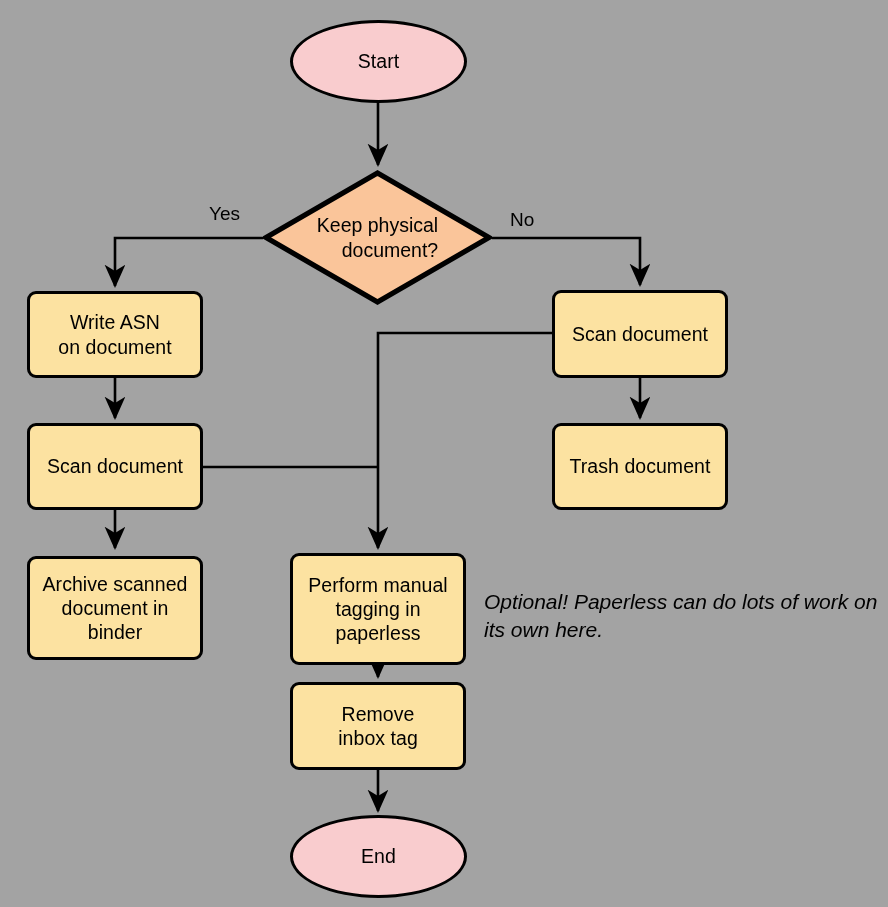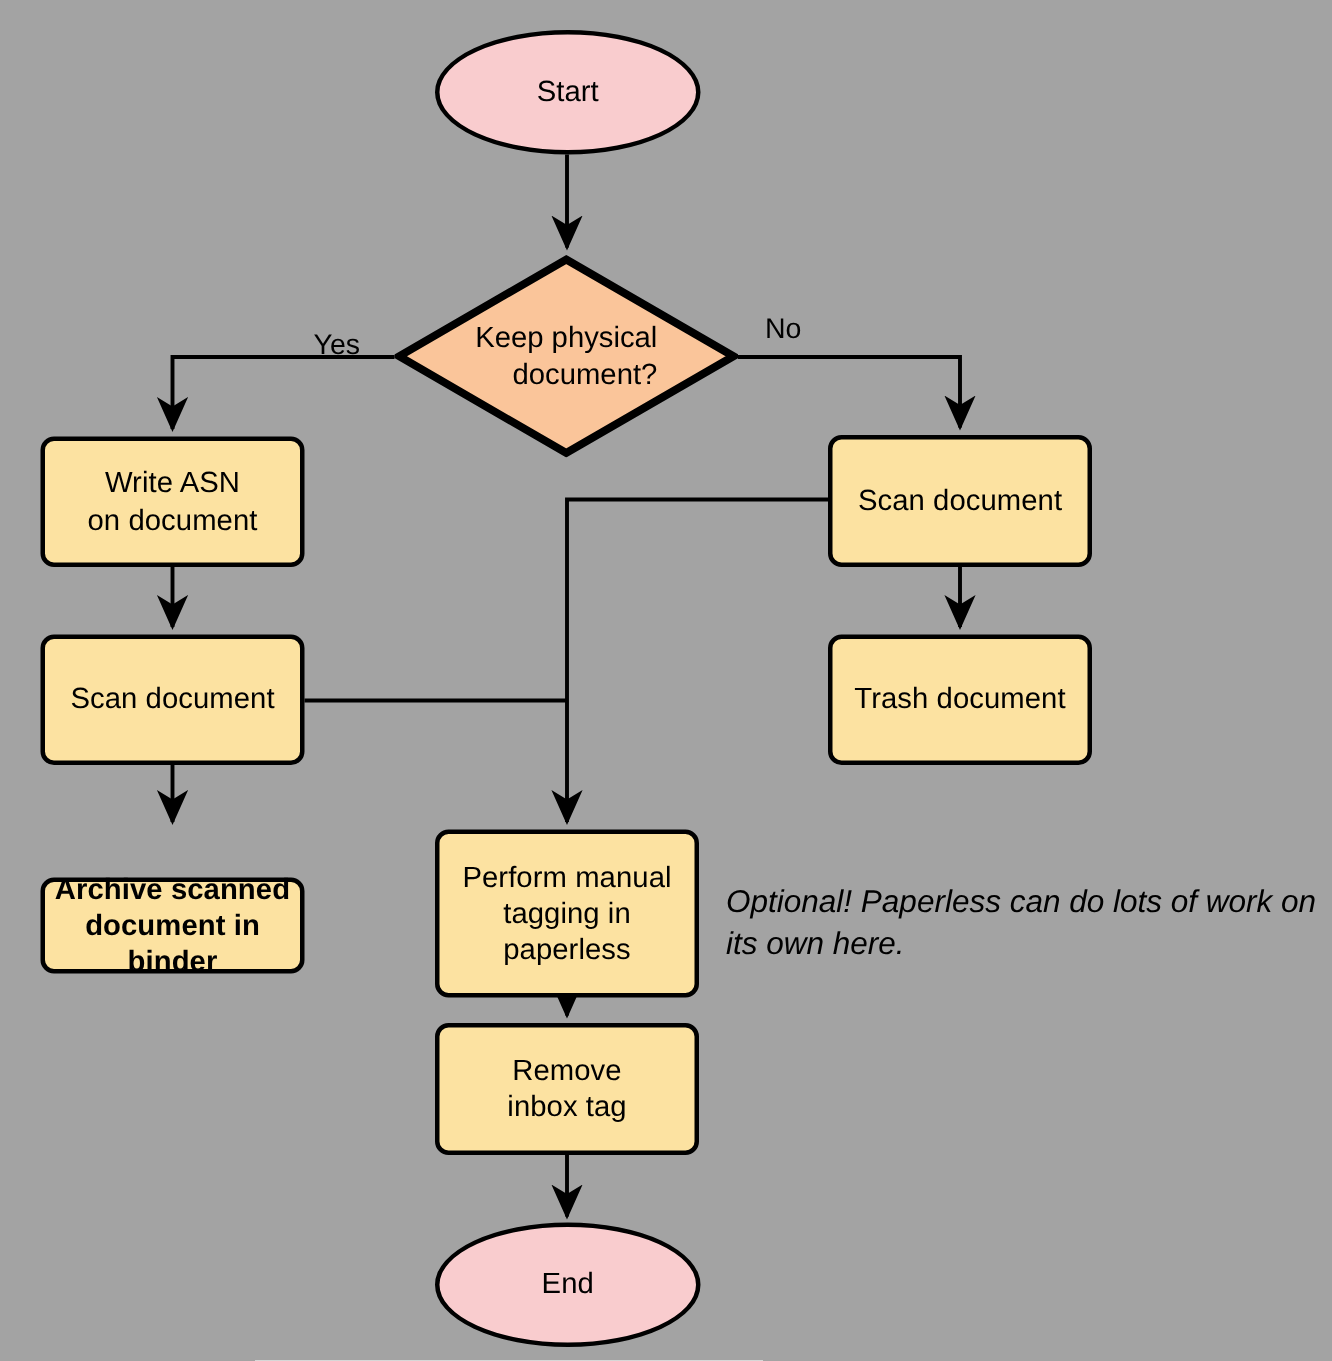--- a/index.html
+++ b/index.html
@@ -136,33 +136,33 @@
   </div>
 
   <div class="decision-wrap" style="left:263px; top:170px; width:229px; height:135px;">
     <svg width="229" height="135" viewBox="0 0 229 135">
       <polygon points="114.5,3 226,67.5 114.5,132 3,67.5" fill="#fac59a" stroke="#000000" stroke-width="5.2" stroke-linejoin="miter"></polygon>
     </svg>
     <span class="node-label">Keep physical
 document?</span>
   </div>
 
-  <div class="edge-label" style="left:209px; top:220px;">Yes</div>
+  <div class="edge-label" style="left:209px; top:203px;">Yes</div>
   <div class="edge-label" style="left:510px; top:209px;">No</div>
 
   <div class="node process" style="left:27px; top:291px; width:176px; height:87px;align-items:center;">
     <span class="node-label">Write ASN
 on document</span>
   </div>
 
   <div class="node process" style="left:27px; top:423px; width:176px; height:87px;">
     <span class="node-label">Scan document</span>
   </div>
 
-  <div class="node process" style="left:27px; top:585px; width:176px; height:64px;font-weight:bold;">
+  <div class="node process" style="left:27px; top:556px; width:176px; height:104px;">
     <span class="node-label">Archive scanned
 document in
 binder</span>
   </div>
 
   <div class="node process" style="left:552px; top:290px; width:176px; height:88px;">
     <span class="node-label">Scan document</span>
   </div>
 
   <div class="node process" style="left:552px; top:423px; width:176px; height:87px;">

